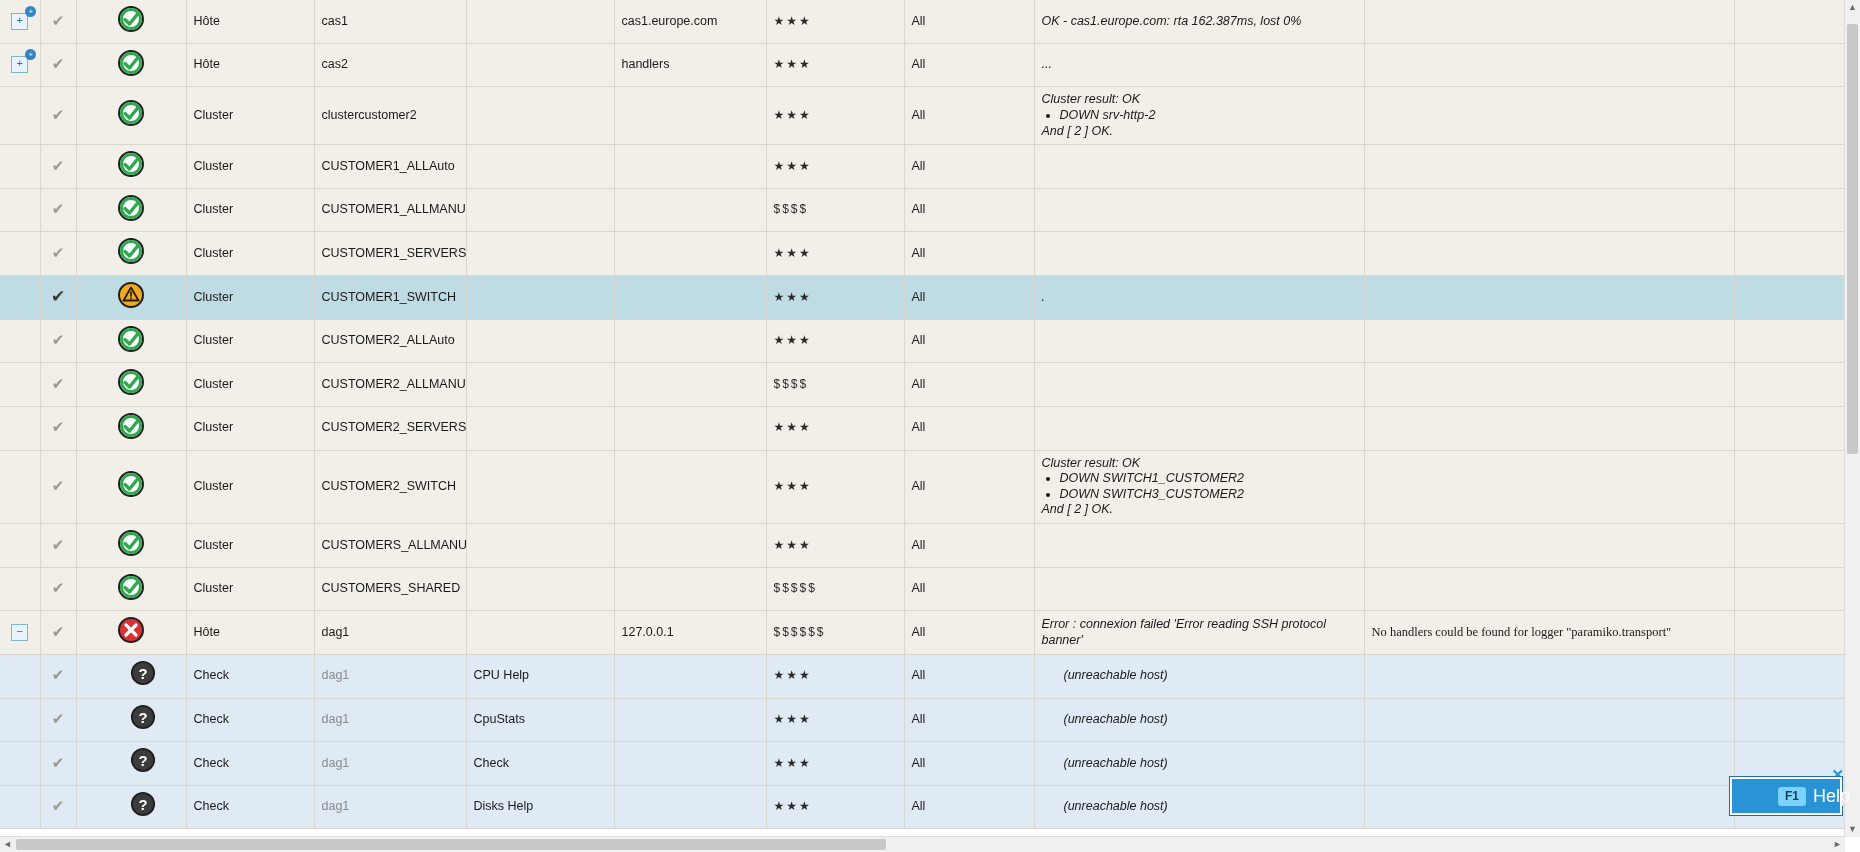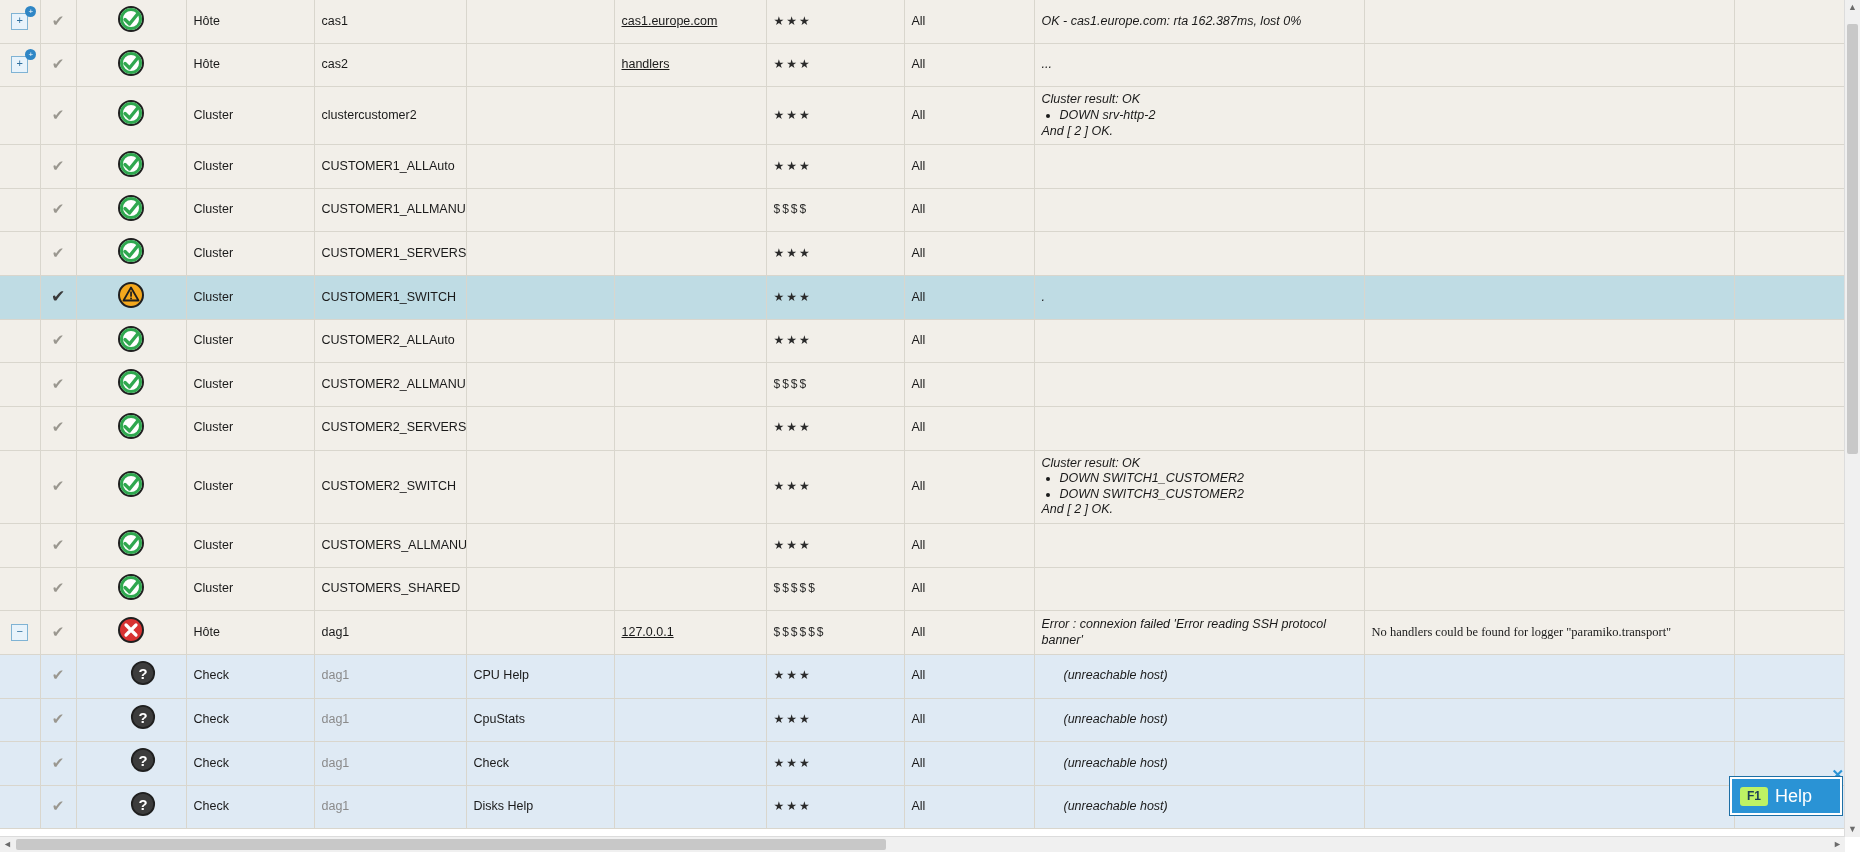--- a/index.html
+++ b/index.html
@@ -37,21 +37,21 @@
   tr.alt td { background: #f2efe9; }
   tr.sel td { background: #bfdce4; }
   tr.child td { background: #dfeaf4; }
   
   .c-exp    { width: 40px;  text-align: center; padding: 0; }
   .c-chk    { width: 36px;  text-align: center; padding: 0; }
   .c-ico    { width: 110px; text-align: center; padding: 0; }
   .c-type   { width: 128px; }
   .c-name   { width: 152px; }
   .c-svc    { width: 148px; }
-  .c-addr   { width: 152px; text-decoration: underline; }
+  .c-addr   { width: 152px; }
   .c-stars  { width: 138px; }
   .c-all    { width: 130px; }
   .c-out    { width: 330px; font-style: italic; }
   .c-extra  { width: 370px; }
   .c-last   { width: 111px; border-right: none; }
 
   .check {
     color: #9a978f;
     font-size: 15px;
     line-height: 1;
@@ -138,27 +138,28 @@
     background: #2a93d5;
     border: 2px solid #ffffff;
     box-shadow: 0 0 0 1px #1d6fa5;
     display: flex;
     align-items: center;
     gap: 7px;
     padding: 0 8px;
     box-sizing: border-box;
   }
   .help-widget .f1 {
-    background: #bef264;
+    background: #7dd3fc;
     color: #1b3d56;
     font-size: 12px;
     font-weight: bold;
     border-radius: 3px;
     padding: 2px 7px;
     line-height: 1.25;
+    margin-left: 38px;
   }
   .help-widget .htxt {
     color: #ffffff;
     font-size: 18px;
   }
   .help-close {
     position: absolute;
     right: 16px;
     bottom: 70px;
     color: #2a93d5;

